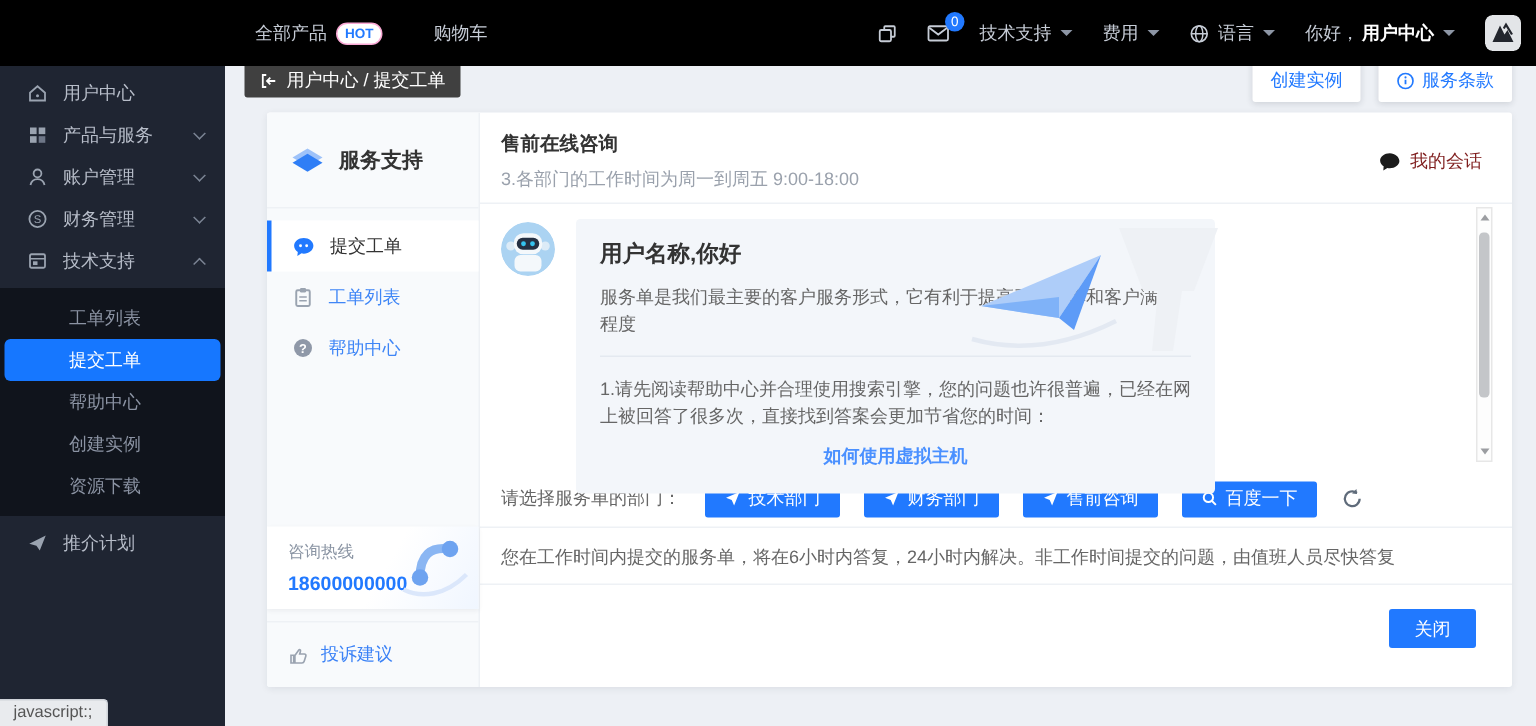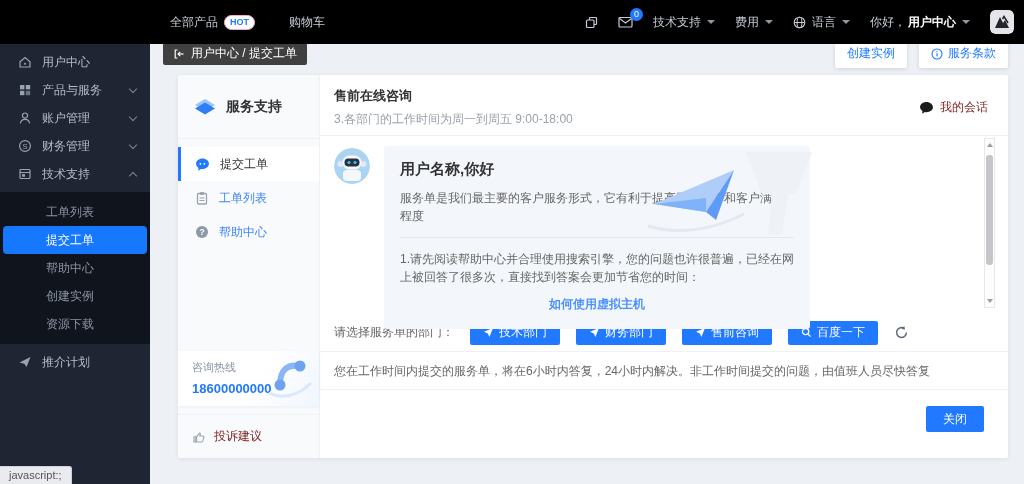--- a/index.html
+++ b/index.html
@@ -62,21 +62,21 @@
   .sp-item { height:34px; display:flex; align-items:center; gap:10px; padding-left:14px;
              color:#3f86f6; border-left:3px solid transparent; cursor:pointer; }
   .sp-item.active { border-left-color:#2179ff; background:#fff; color:#333; }
   .sp-spacer { flex:1; }
   .hotline { position:relative; background:linear-gradient(120deg,#ffffff 55%,#f0f6ff);
              padding:9px 0 10px 14px; box-shadow:0 1px 3px rgba(31,37,50,.06); }
   .hotline-label { color:#8a94a3; font-size:11px; margin-bottom:6px; }
   .hotline-number { color:#2179ff; font-weight:bold; font-size:13px; }
   .phone-illus { position:absolute; right:4px; top:4px; }
   .feedback { height:44px; display:flex; align-items:center; gap:8px; padding-left:14px;
-              color:#7f1d1d; border-top:1px solid #eef1f5; margin-top:8px; cursor:pointer; }
+              color:#3b82f6; border-top:1px solid #eef1f5; margin-top:8px; cursor:pointer; }
 
   
   .chat { flex:1; display:flex; flex-direction:column; min-width:0; }
   .chat-header { display:flex; align-items:flex-start; padding:12px 20px 0 14px; height:64px;
                  border-bottom:1px solid #eef1f5; }
   .chat-title { font-size:13px; font-weight:bold; color:#333; margin-bottom:6px; }
   .chat-subtitle { font-size:12px; color:#9aa1ac; }
   .my-sessions { margin-left:auto; margin-top:12px; color:#7f1d1d; display:flex; gap:6px;
                  align-items:center; cursor:pointer; }
 

